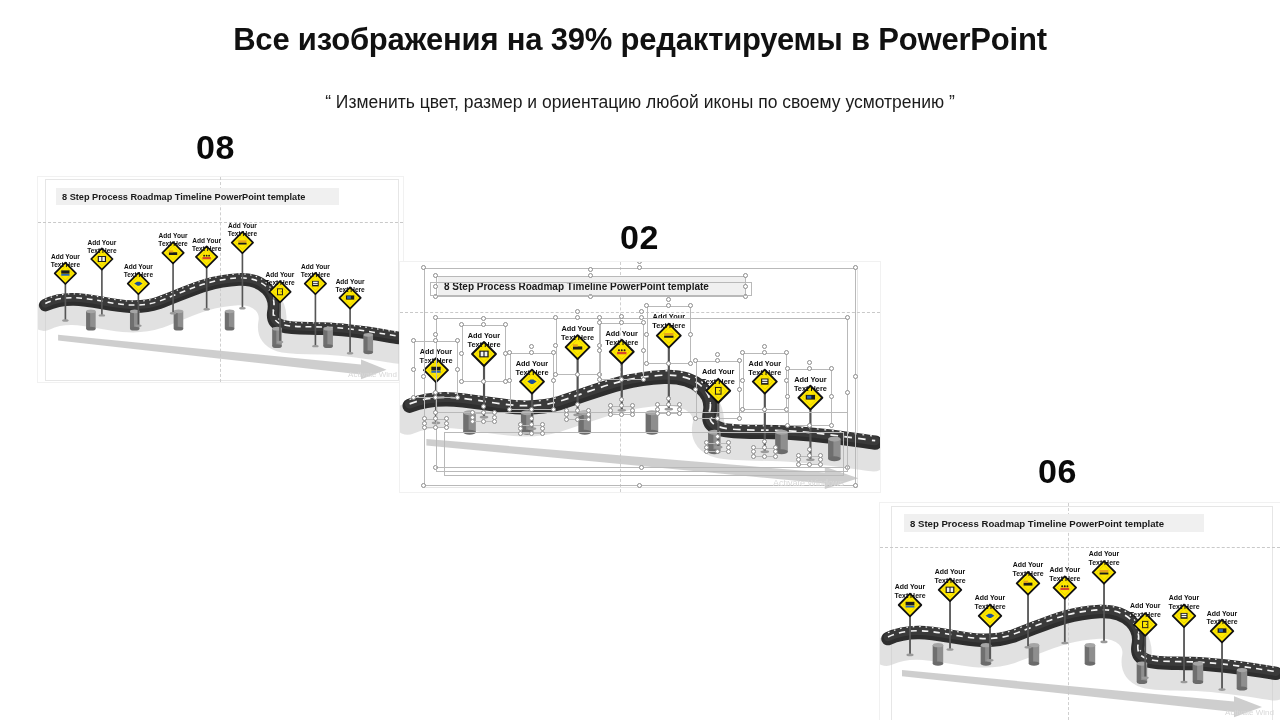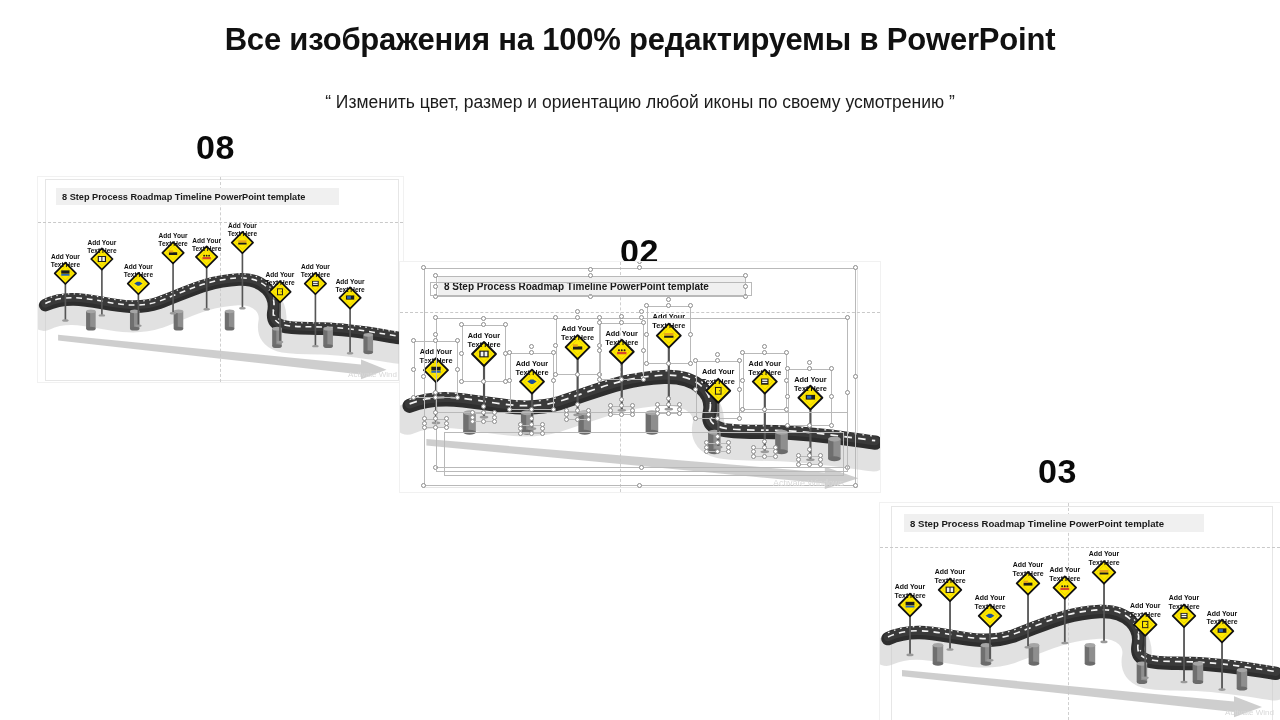--- a/index.html
+++ b/index.html
@@ -102,21 +102,21 @@
     line-height:1.25;
     color:#111;
     text-align:center;
     white-space:nowrap;
     transform:translateX(-50%);
   }
 </style>
 </head>
 <body>
 
-<div id="slide-title">Все изображения на 100% редактируемы в PowerPoint</div>
+<div id="slide-title">Все изображения на 39% редактируемы в PowerPoint</div>
 
 <div id="slide-subtitle">“ Изменить цвет, размер и ориентацию любой иконы по своему усмотрению ”</div>
 
 <div class="step-number" style="left:196px;top:128px;">08</div>
 
 <div class="thumb" id="thumb-1" style="left:38px;top:177px;width:365px;height:205px;">
   <div class="thumb-inner">
     <div class="thumb-frame" style="left:7px;top:2px;width:352px;height:200px;"></div>
     <div class="guide-h" style="top:45px;"></div>
     <div class="guide-v" style="left:182px;"></div>
@@ -301,21 +301,21 @@
         <div class="sign-label" style="left: 85.5%; top: 49.2%; font-size: 6.56px;">
           <div>Add Your</div>
           <div>Text Here</div>
         </div>
       </div>
 
     <div class="watermark" style="right:6px;bottom:3px;font-size:8px;">Activate Wind</div>
   </div>
 </div>
 
-<div class="step-number" style="left:620px;top:232px;">02</div>
+<div class="step-number" style="left:620px;top:218px;">02</div>
 
 <div class="thumb" id="thumb-2" style="left:400px;top:262px;width:480px;height:230px;background:#fafafa;">
   <div class="thumb-inner" style="background:#ffffff;">
     <div class="thumb-frame" style="left:24px;top:6px;width:432px;height:218px;"></div>
     <div class="guide-h" style="top:50px;"></div>
     <div class="guide-v" style="left:220px;"></div>
 
     <div class="tpl-title" style="left:38px;top:15px;width:307px;height:19px;font-size:10px;">8 Step Process Roadmap Timeline PowerPoint template</div>
 
     <svg class="road-svg" viewBox="0 0 480 230" preserveAspectRatio="none">
@@ -712,21 +712,21 @@
         <div class="sel-h" style="left: 407.4px; top: 199.8px;"></div>
         <div class="sel-h" style="left: 396.4px; top: 199.8px;"></div>
         <div class="sel-h" style="left: 396.4px; top: 195.3px;"></div>
         <div class="sel-h" style="left: 407.4px; top: 184.8px;"></div>
       </div>
 
     <div class="watermark" style="right:36px;bottom:4px;font-size:9px;">Activate Windows</div>
   </div>
 </div>
 
-<div class="step-number" style="left:1038px;top:452px;">03</div>
+<div class="step-number" style="left:1038px;top:452px;">06</div>
 
 <div class="thumb" id="thumb-3" style="left:880px;top:503px;width:400px;height:217px;">
   <div class="thumb-inner">
     <div class="thumb-frame" style="left:11px;top:3px;width:380px;height:214px;"></div>
     <div class="guide-h" style="top:44px;"></div>
     <div class="guide-v" style="left:188px;"></div>
 
     <div class="tpl-title" style="left:24px;top:11px;width:300px;height:18px;font-size:9.6px;">8 Step Process Roadmap Timeline PowerPoint template</div>
 
     <svg class="road-svg" viewBox="0 0 400 217" preserveAspectRatio="none">

